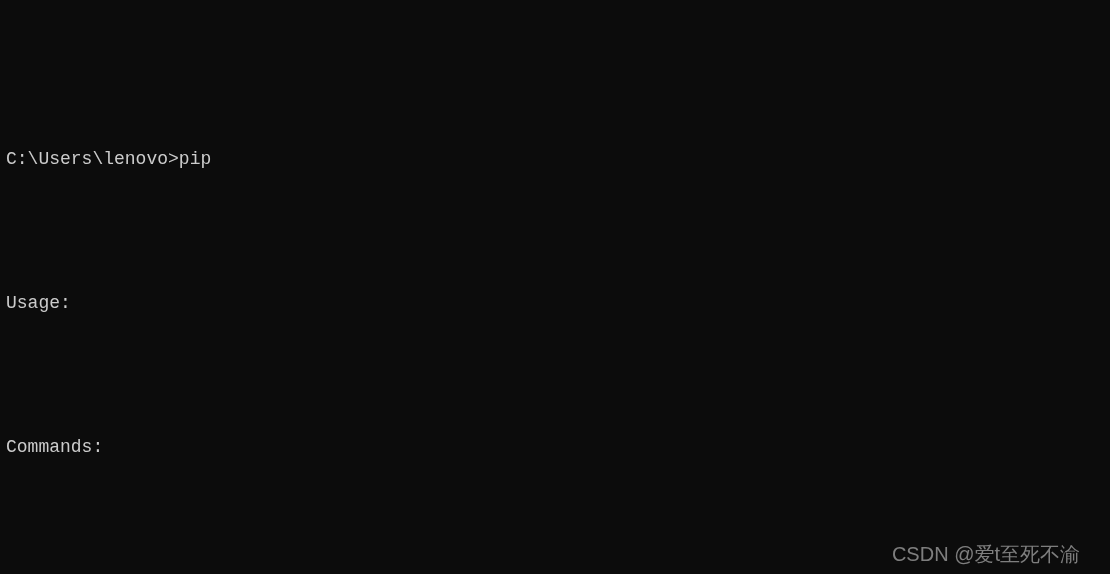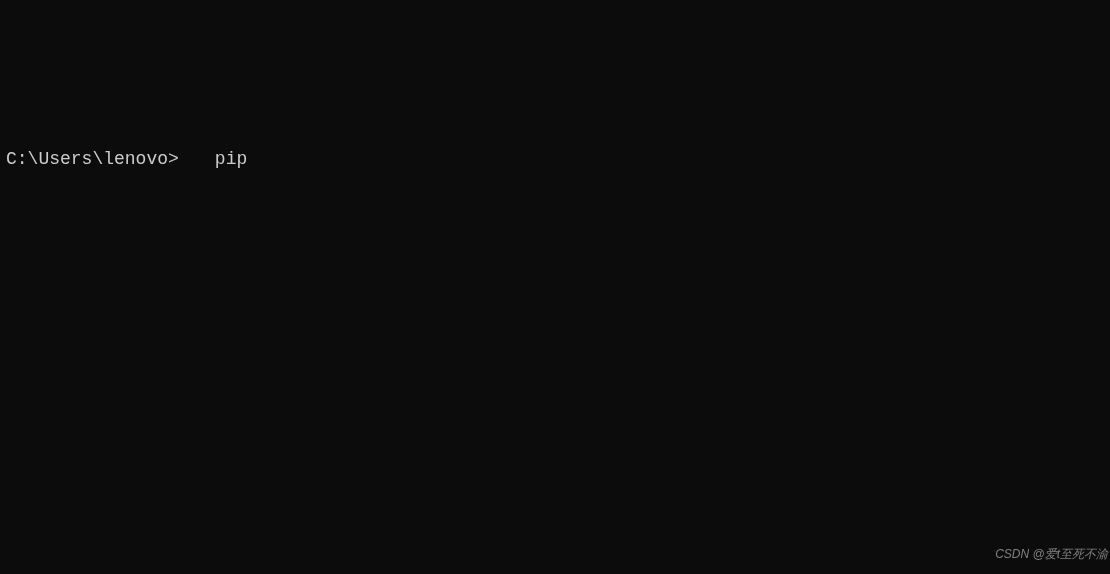--- a/index.html
+++ b/index.html
@@ -13,43 +13,43 @@
       height: 574px;
       overflow: hidden;
       position: relative;
       white-space: pre;
     }
     .terminal {
       padding: 3px 6px;
     }
     .prompt-line {
       display: flex;
-      gap: 36px;
     }
     .watermark {
       position: absolute;
       bottom: 8px;
-      right: 2px;
+      right: 30px;
       color: rgba(220,220,220,0.55);
       font-family: "Microsoft YaHei", Arial, sans-serif;
-      font-size: 12px;
+      font-size: 20px;
       pointer-events: none;
-      font-style: italic;
     }
   </style>
 </head>
 <body>
 
 
 
 <div class="terminal">
   <div class="prompt-line">
     <span>C:\Users\lenovo&gt;</span><span>pip</span>
   </div>
   <div>&nbsp;</div>
+  <div>Usage:</div>
   <div>&nbsp;</div>
+  <div>Commands:</div>
   
 </div>
 
 <div class="watermark">CSDN @爱t至死不渝</div>
 
 
 
 
 </body></html>

